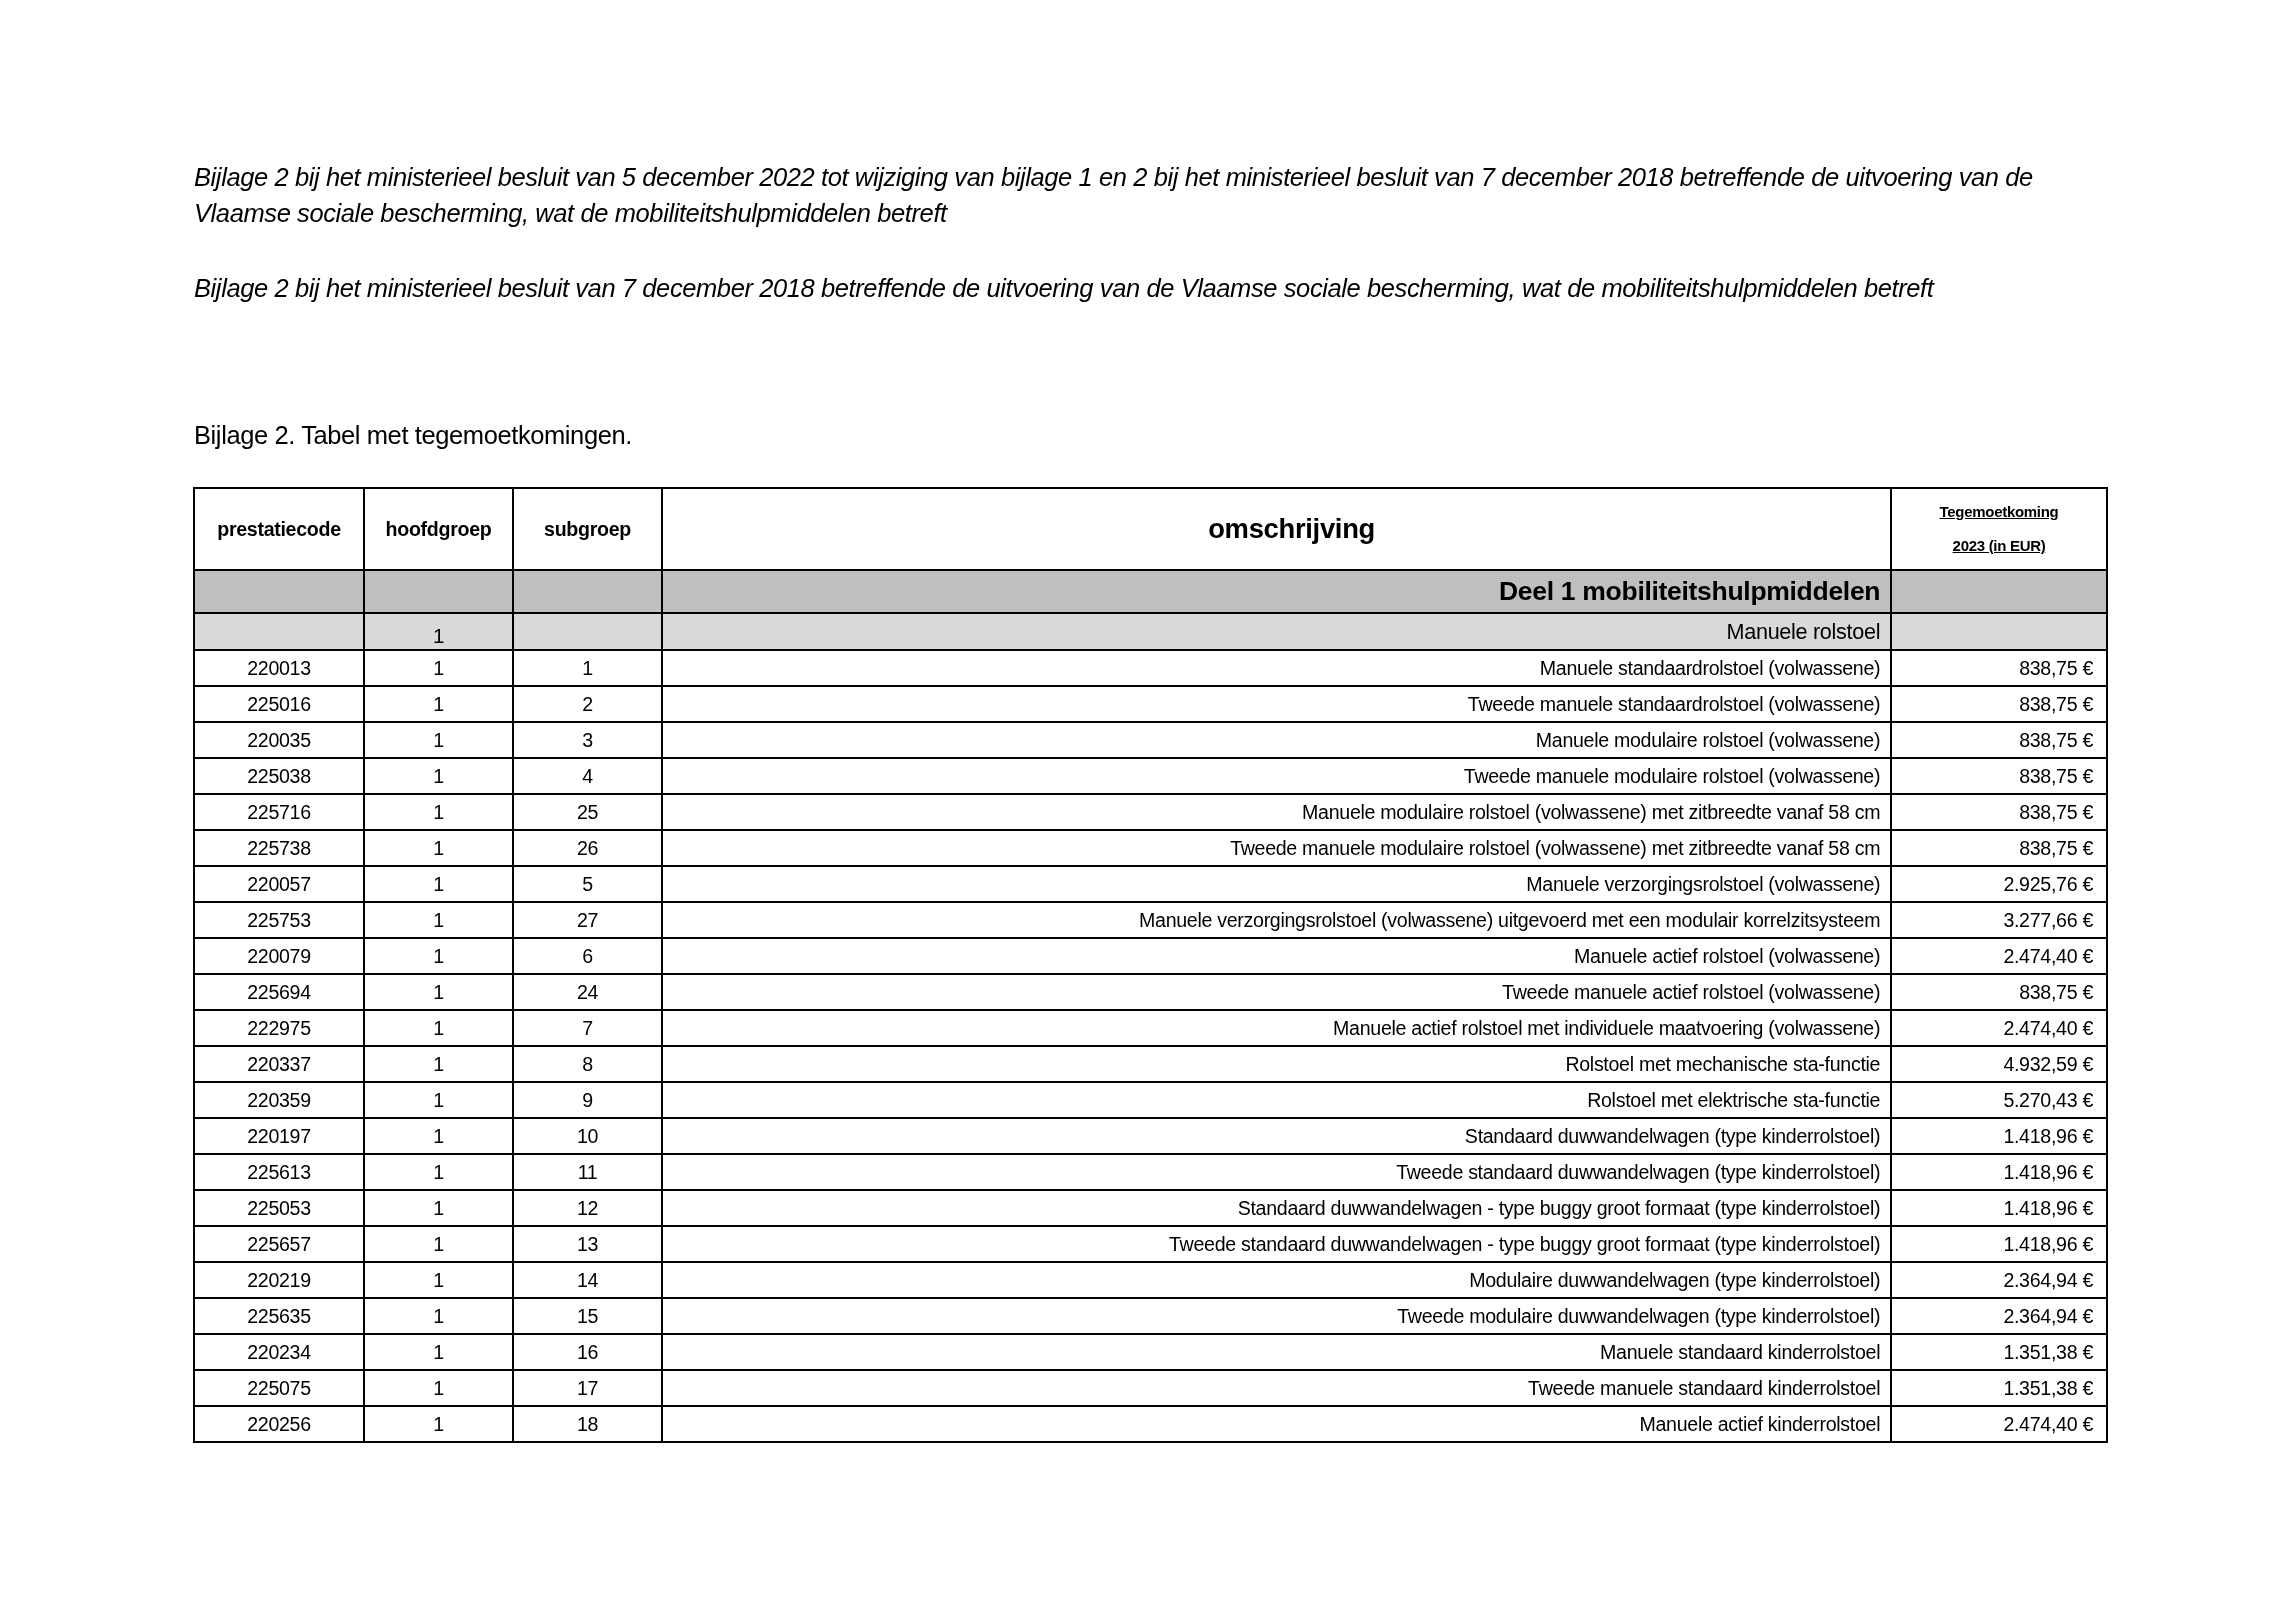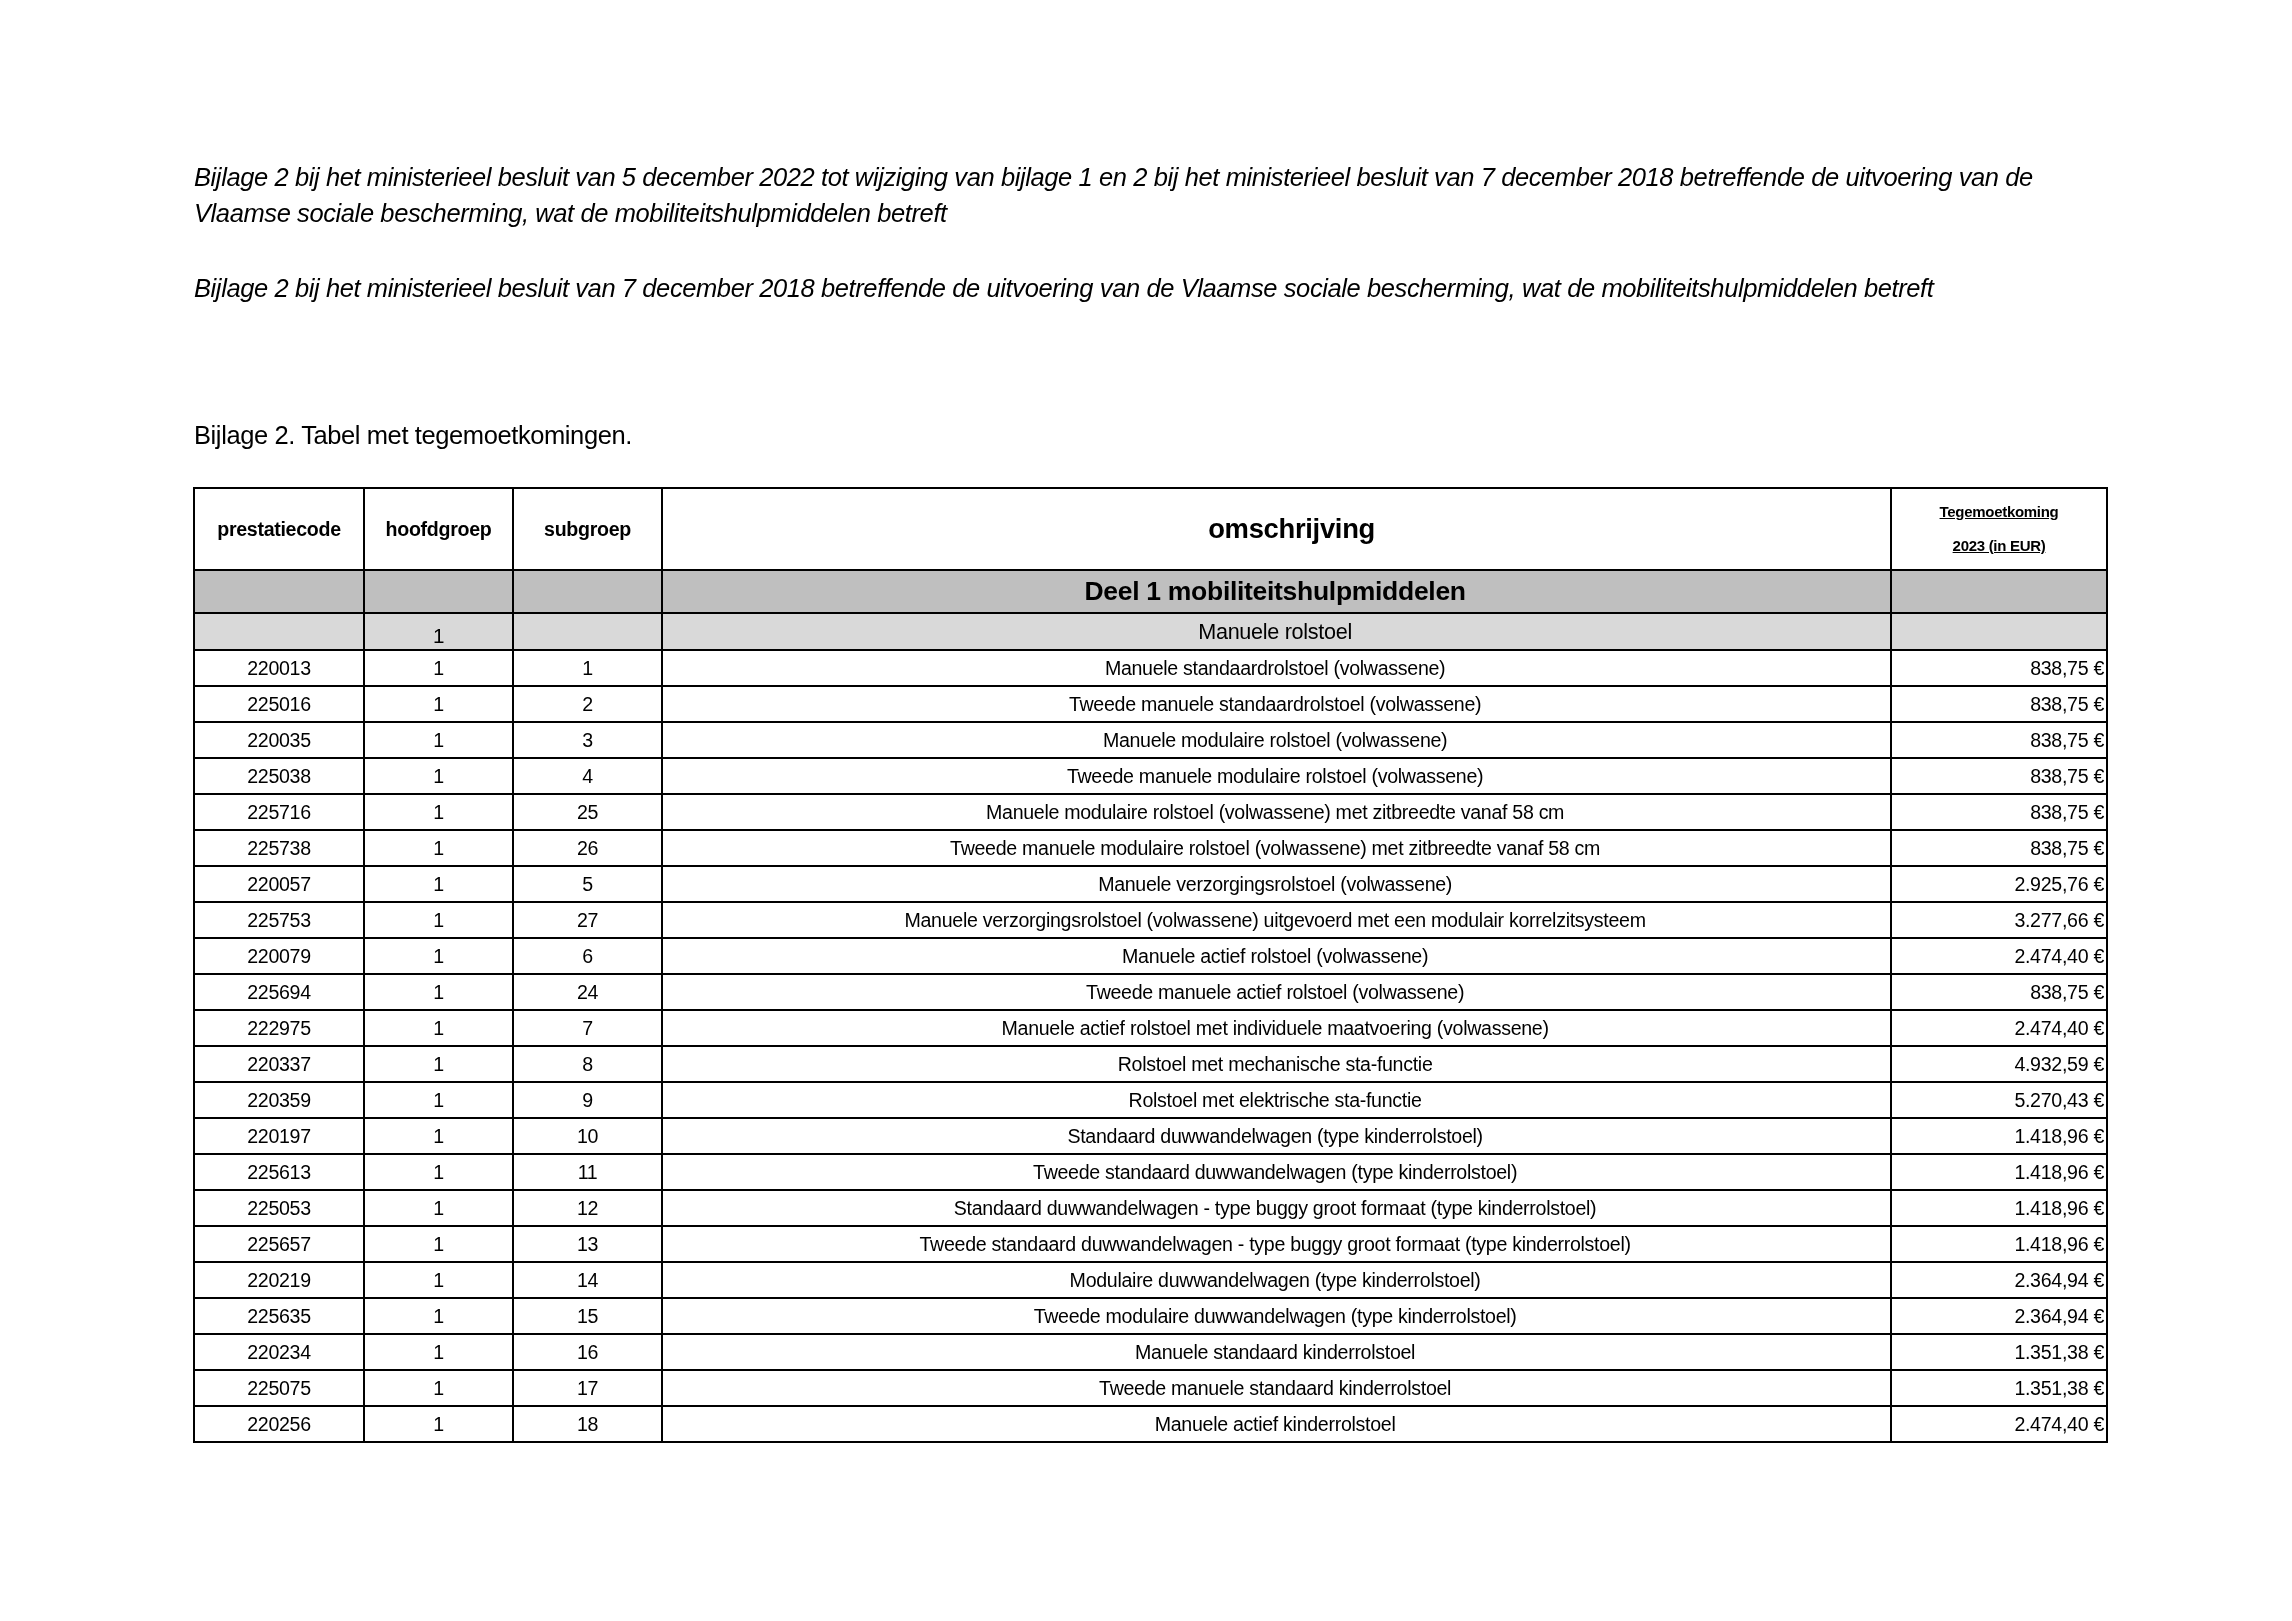--- a/index.html
+++ b/index.html
@@ -18,22 +18,22 @@
   col.c4 { width:1229px; } col.c5 { width:216px; }
   thead th { height:80px; font-weight:bold; font-size:19.6px; text-align:center; }
   th.omschr { font-size:27.4px;padding-left:40px; }
   th.tegem { font-size:15px; line-height:34px; text-decoration:underline; }
   tr.deel td { background:#bfbfbf; height:41px; }
   tr.deel td.desc { font-weight:bold; font-size:26.5px; }
   tr.group td { background:#d9d9d9; height:34px; font-size:20.6px; }
   tr.group td.desc { font-weight:normal; font-size:21.6px; }
   tr.row td { height:34px; }
   td.center { text-align:center; }
-  td.amount { text-align:right; padding-right:2px; }
-  td.desc { text-align:center; padding-left:7px; }
+  td.amount { text-align:right; padding-right:13px; }
+  td.desc { text-align:right; padding-left:7px; }
   tr.group td.center { vertical-align:bottom; padding-bottom:1px; }
 </style>
 </head>
 <body>
 
 <div class="para" id="p1">Bijlage 2 bij het ministerieel besluit van 5 december 2022 tot wijziging van bijlage 1 en 2 bij het ministerieel besluit van 7 december 2018 betreffende de uitvoering van de Vlaamse sociale bescherming, wat de mobiliteitshulpmiddelen betreft</div>
 <div class="para" id="p2">Bijlage 2 bij het ministerieel besluit van 7 december 2018 betreffende de uitvoering van de Vlaamse sociale bescherming, wat de mobiliteitshulpmiddelen betreft</div>
 <div id="caption">Bijlage 2. Tabel met tegemoetkomingen.</div>
 
 <table>

